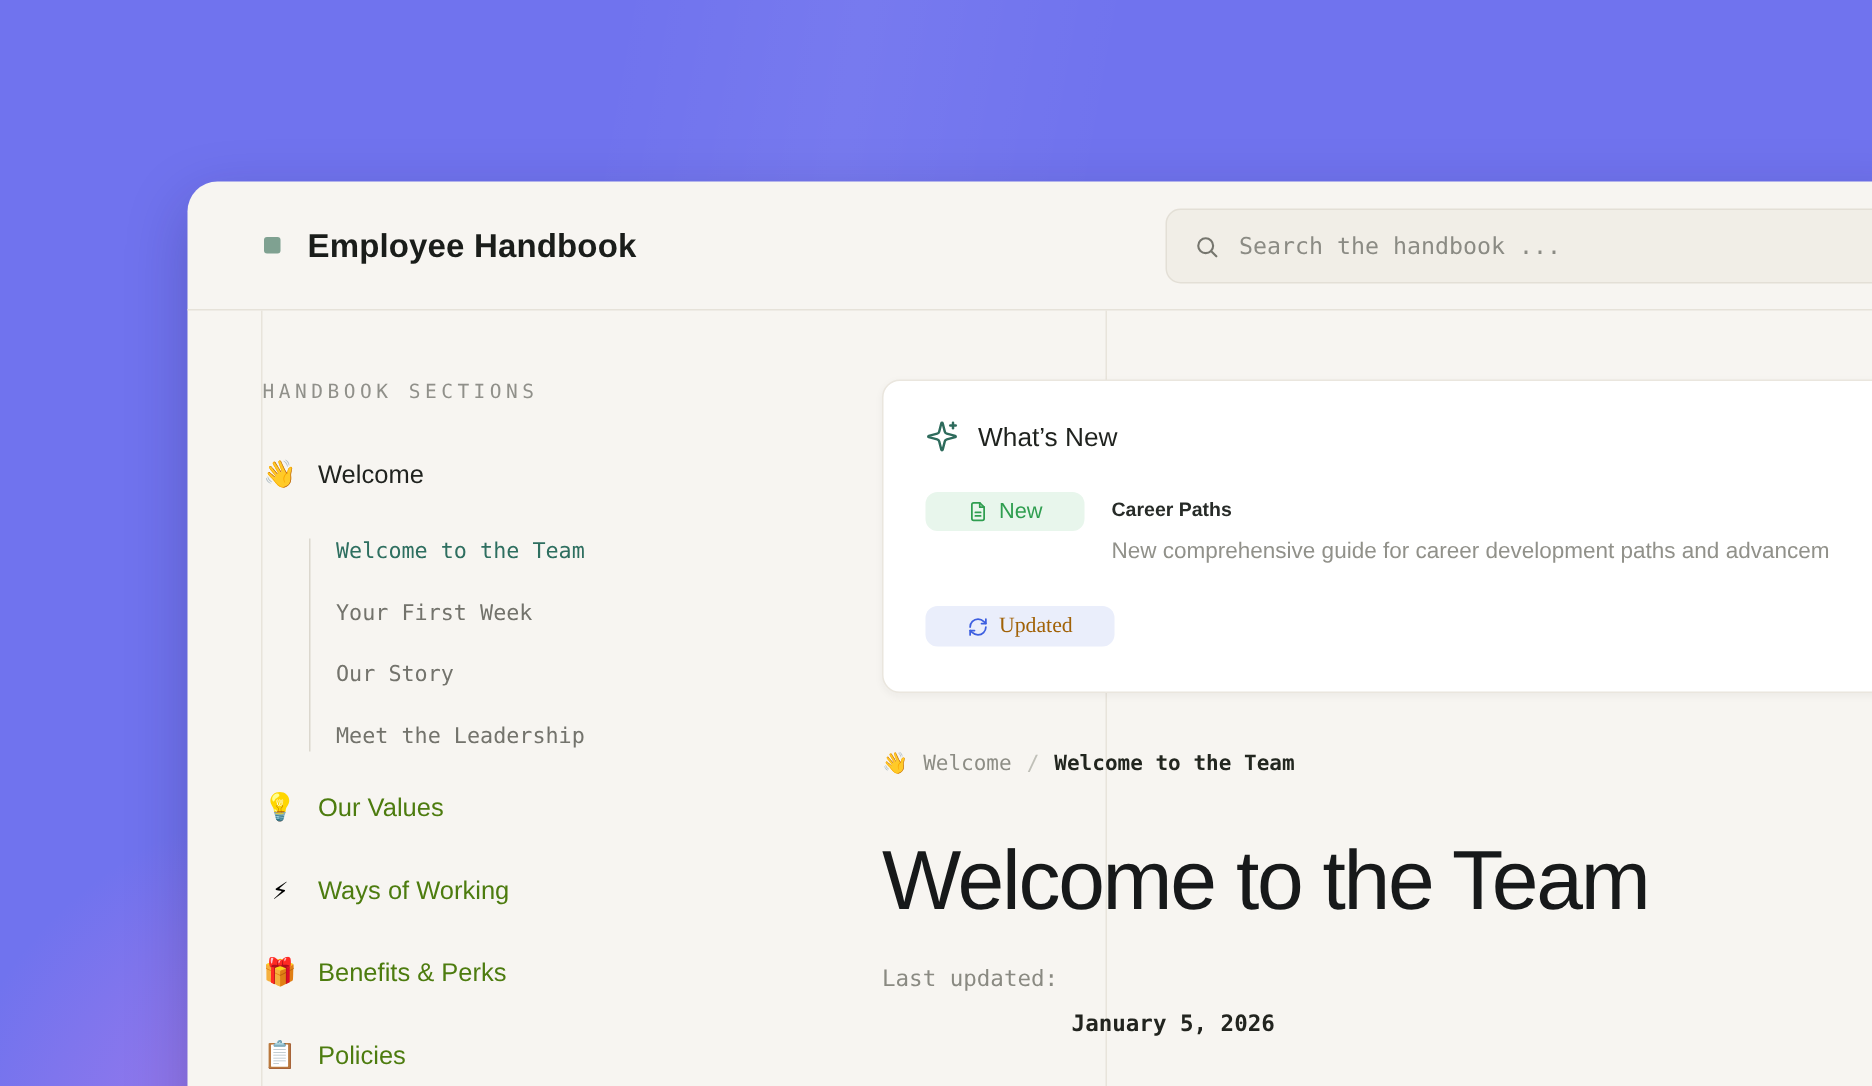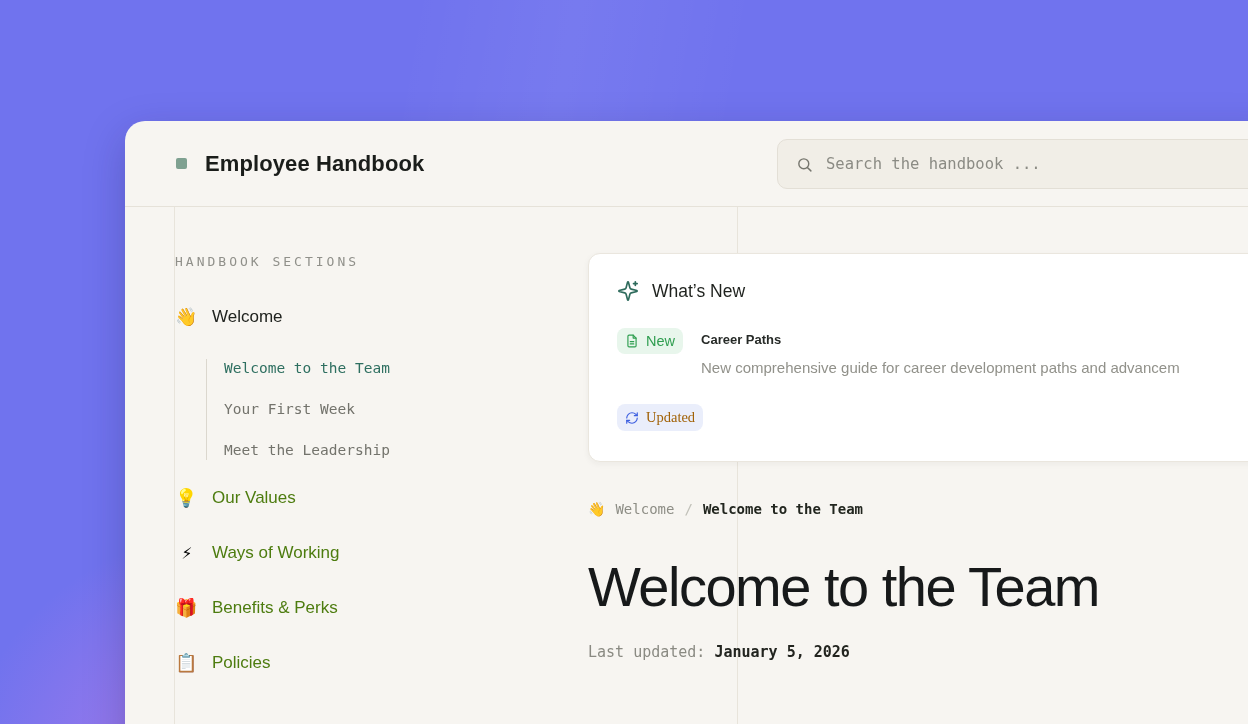--- a/index.html
+++ b/index.html
@@ -62,41 +62,41 @@
   .main { position:absolute; left:463px; top:46px; width:790px; }
   .panel {
     width:760px; background:#FFFFFF; border:1px solid #EAE6DE; border-radius:12px;
     padding:26px 28px 30px; box-shadow:0 2px 6px rgba(40,40,30,.05);
   }
   .panel-header { display:flex; align-items:center; gap:13px; margin-bottom:26px; }
   .panel-title { font-size:17.5px; font-weight:400; color:#1F221E; }
   .news-row { display:flex; align-items:flex-start; gap:18px; }
   .news-row + .news-row { margin-top:28px; }
   .badge {
-    display:inline-flex; align-items:center; gap:7px; padding:5px 8px; border-radius:8px;
+    display:inline-flex; align-items:center; gap:7px; padding:5px 28px; border-radius:8px;
     font-size:14.5px; font-weight:500; white-space:nowrap; flex:0 0 auto;text-align:center;
   }
   .badge-new { color:#2F9E50; background:#E8F6EC; }
   .badge-updated { color:#a16207; background:#EAEEFB;font-family:Liberation Serif, serif; }
   .news-title { font-size:13px; font-weight:600; color:#272B28; line-height:24px; }
   .news-desc { font-size:15px; color:#91918A; margin-top:7px; white-space:nowrap; }
 
   .breadcrumb { margin-top:38px; display:flex; align-items:center; gap:10px; font-size:14px; line-height:19px; }
   .breadcrumb .emoji { font-size:14px; }
   .crumb-parent { color:#8D8D85; cursor:pointer; }
   .crumb-sep { color:#C0C0B8; }
   .crumb-current { color:#22261F; font-weight:700; }
 
   .page-title {
     margin-top:36px; font-size:56px; font-weight:500; letter-spacing:-1.5px;
     color:#17191A; line-height:1.15; white-space:nowrap;
   }
   .last-updated { margin-top:24px; display:flex; gap:9px; font-size:15px; }
   .lu-label { color:#8A8A82; }
-  .lu-value { color:#22241F; font-weight:700; }
+  .lu-value { color:#22241F; font-weight:700;margin-top:30px; }
 </style>
 </head>
 <body>
 
 <div class="app-card">
 
   <div class="card-header">
     <div class="logo-square"></div>
     <div class="app-title">Employee Handbook</div>
     <div class="search-box">
@@ -115,20 +115,21 @@
     <nav class="sidebar mono">
       <div class="section-label">HANDBOOK SECTIONS</div>
 
       <div class="nav-item active">
         <span class="emoji">👋</span>
         <span class="nav-label" style="font-family:'Liberation Sans',sans-serif">Welcome</span>
       </div>
       <ul class="sub-list">
         <li class="sub-item active">Welcome to the Team</li>
         <li class="sub-item">Your First Week</li>
+        <li class="sub-item">Our Story</li>
         <li class="sub-item">Meet the Leadership</li>
       </ul>
 
       <div class="nav-item">
         <span class="emoji">💡</span>
         <span class="nav-label" style="font-family:'Liberation Sans',sans-serif">Our Values</span>
       </div>
       <div class="nav-item">
         <span class="emoji">⚡</span>
         <span class="nav-label" style="font-family:'Liberation Sans',sans-serif">Ways of Working</span>

